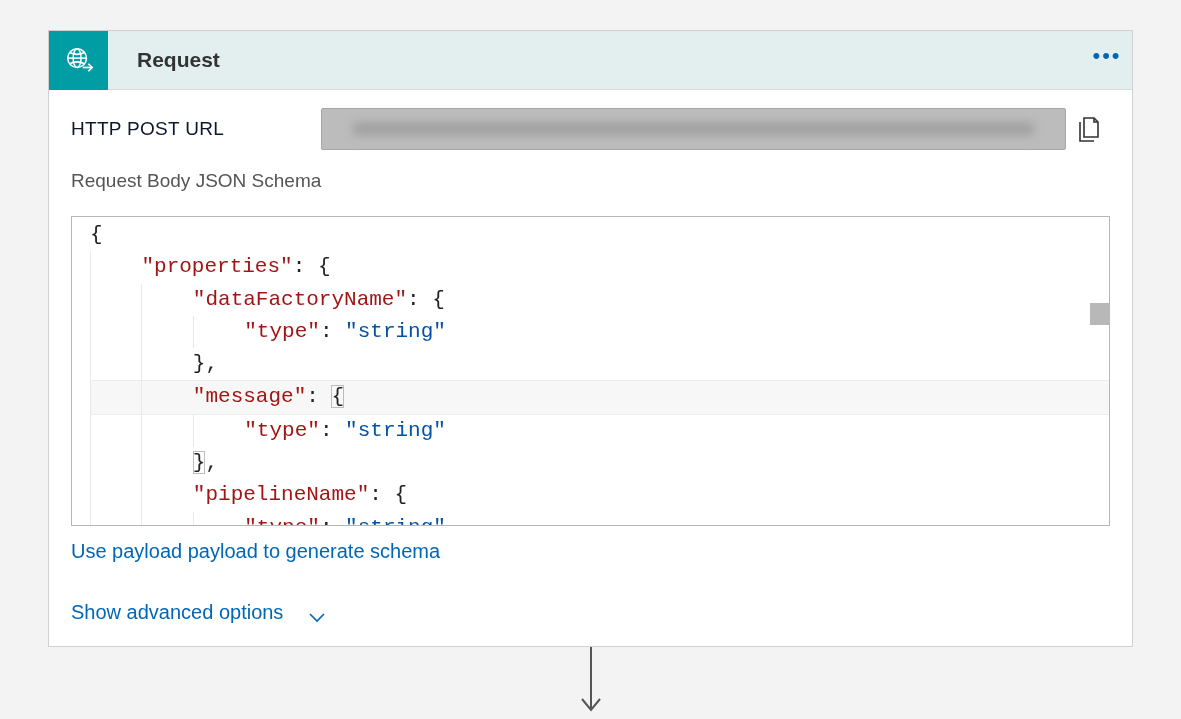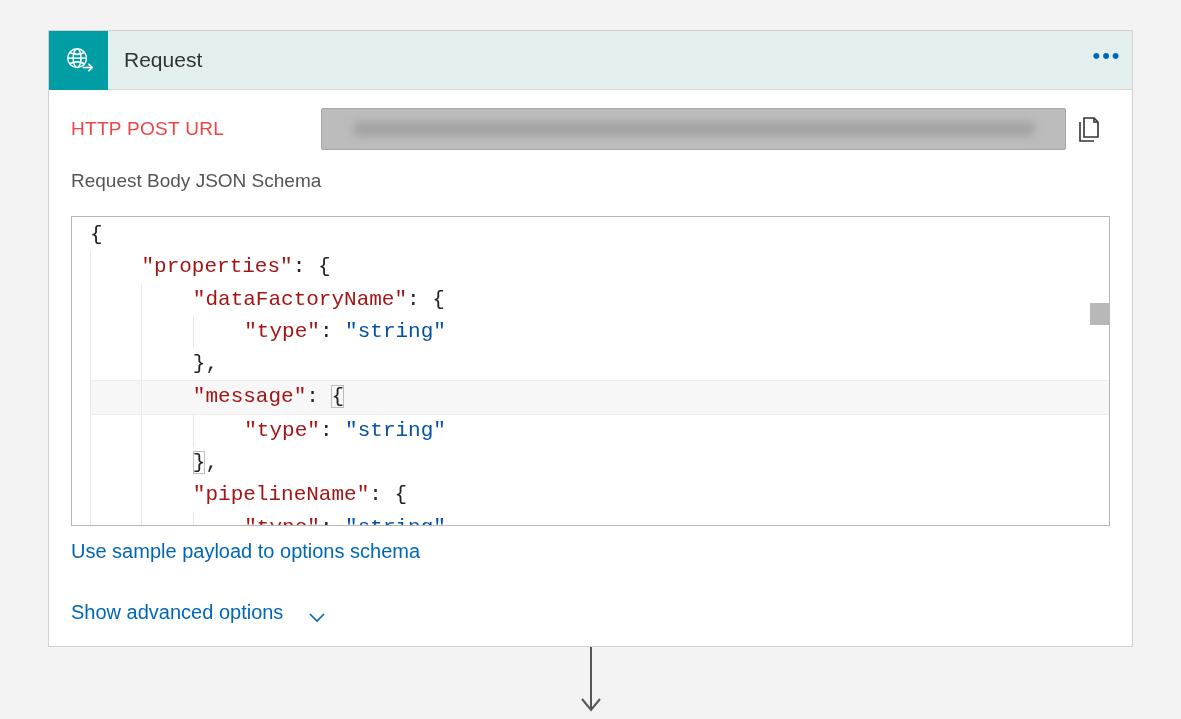--- a/index.html
+++ b/index.html
@@ -29,22 +29,22 @@
       display: flex;
       align-items: center;
       justify-content: center;
       color: #fff;
       flex-shrink: 0;
     }
     .card-header-title {
       flex: 1;
       font-size: 21px;
       color: #333;
-      padding-left: 16px;
-      font-weight: 400;
+      padding-left: 29px;
+      font-weight: 700;
     }
     .card-header-menu {
       width: 50px;
       display: flex;
       align-items: center;
       justify-content: center;
       color: #0067b8;
       font-size: 22px;
       letter-spacing: 2px;
       cursor: pointer;
@@ -54,21 +54,21 @@
       padding: 18px 22px 22px 22px;
     }
     .row-url {
       display: flex;
       align-items: center;
       margin-bottom: 20px;
     }
     .row-url-label {
       width: 250px;
       font-size: 19px;
-      color: #ef4444;
+      color: #0f172a;
       letter-spacing: 0.3px;
     }
     .url-box {
       flex: 1;
       height: 42px;
       background: #bcbcbc;
       border: 1px solid #a6a6a6;
       border-radius: 2px;
       display: flex;
       align-items: center;
@@ -207,21 +207,21 @@
     </div>
 
     <div class="schema-label">Request Body JSON Schema</div>
 
     <div class="code-box">
       <div class="scroll-thumb"></div>
       <div class="code-content" id="code-content"><div class="code-line"><span class="tok-brace">{</span></div><div class="code-line"><span class="indent-guide">    </span><span class="tok-key">"properties"</span><span class="tok-punct">: </span><span class="tok-brace">{</span></div><div class="code-line"><span class="indent-guide">    </span><span class="indent-guide">    </span><span class="tok-key">"dataFactoryName"</span><span class="tok-punct">: </span><span class="tok-brace">{</span></div><div class="code-line"><span class="indent-guide">    </span><span class="indent-guide">    </span><span class="indent-guide">    </span><span class="tok-key">"type"</span><span class="tok-punct">: </span><span class="tok-str">"string"</span></div><div class="code-line"><span class="indent-guide">    </span><span class="indent-guide">    </span><span class="tok-brace">}</span><span class="tok-punct">,</span></div><div class="code-line hl-line"><span class="indent-guide">    </span><span class="indent-guide">    </span><span class="tok-key">"message"</span><span class="tok-punct">: </span><span class="tok-brace bracket-box">{</span></div><div class="code-line"><span class="indent-guide">    </span><span class="indent-guide">    </span><span class="indent-guide">    </span><span class="tok-key">"type"</span><span class="tok-punct">: </span><span class="tok-str">"string"</span></div><div class="code-line"><span class="indent-guide">    </span><span class="indent-guide">    </span><span class="tok-brace bracket-box">}</span><span class="tok-punct">,</span></div><div class="code-line"><span class="indent-guide">    </span><span class="indent-guide">    </span><span class="tok-key">"pipelineName"</span><span class="tok-punct">: </span><span class="tok-brace">{</span></div><div class="code-line"><span class="indent-guide">    </span><span class="indent-guide">    </span><span class="indent-guide">    </span><span class="tok-key">"type"</span><span class="tok-punct">: </span><span class="tok-str">"string"</span></div></div>
     </div>
 
     <div class="link-row">
-      <span class="link">Use sample payload to options schema</span>
+      <span class="link">Use payload payload to generate schema</span>
     </div>
 
     <div class="adv-row">
       <span>Show advanced options</span>
       <span class="chevron">
         <svg width="20" height="14" viewBox="0 0 20 14" fill="none" stroke="#0067b8" stroke-width="1.6">
           <path d="M3 4 L10 11 L17 4"></path>
         </svg>
       </span>
     </div>

